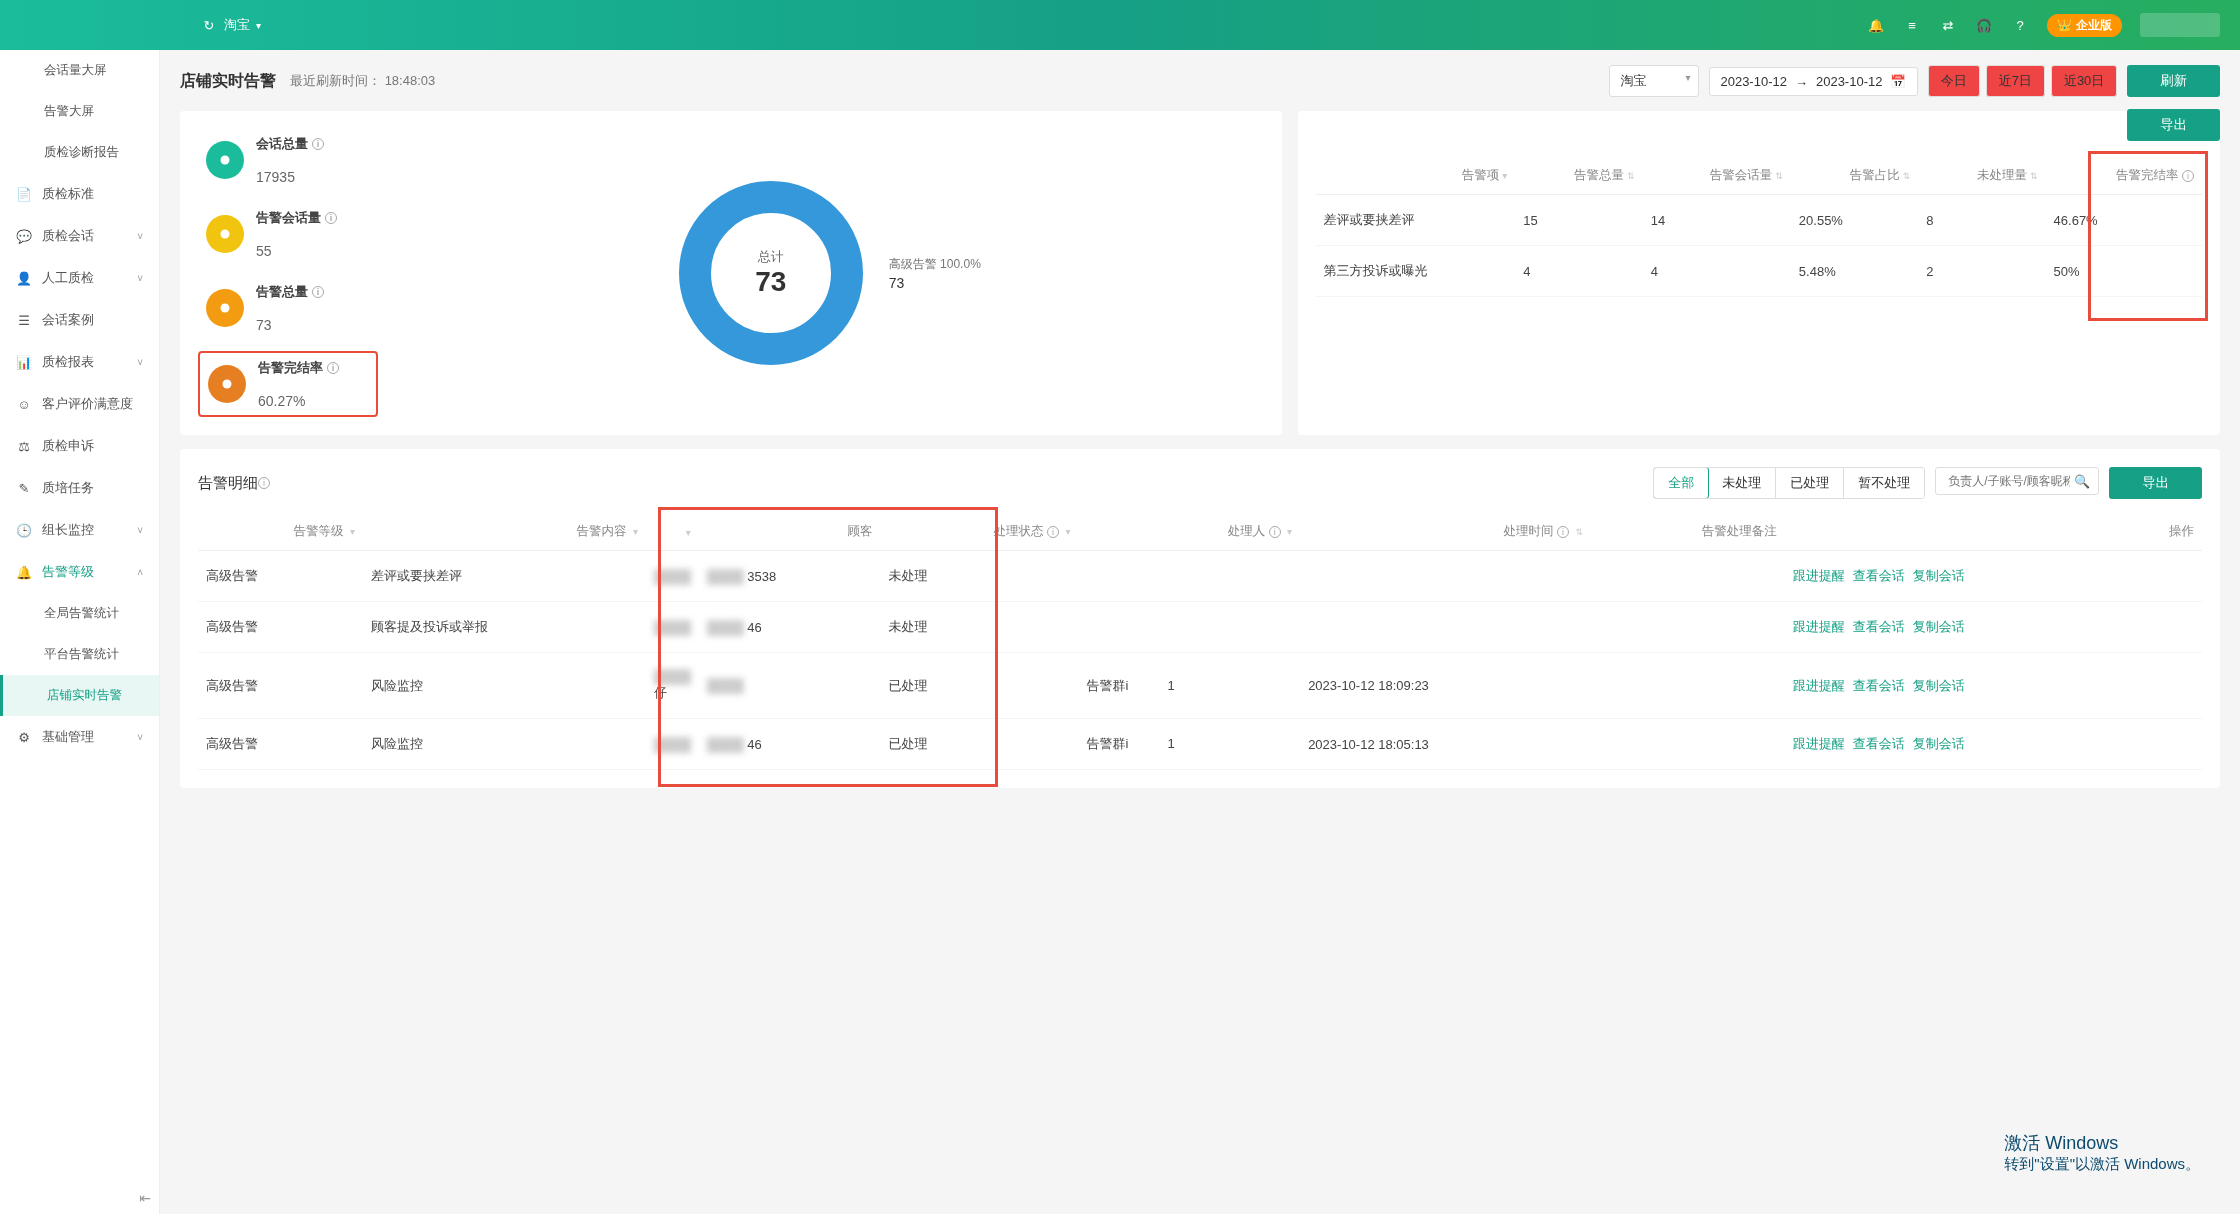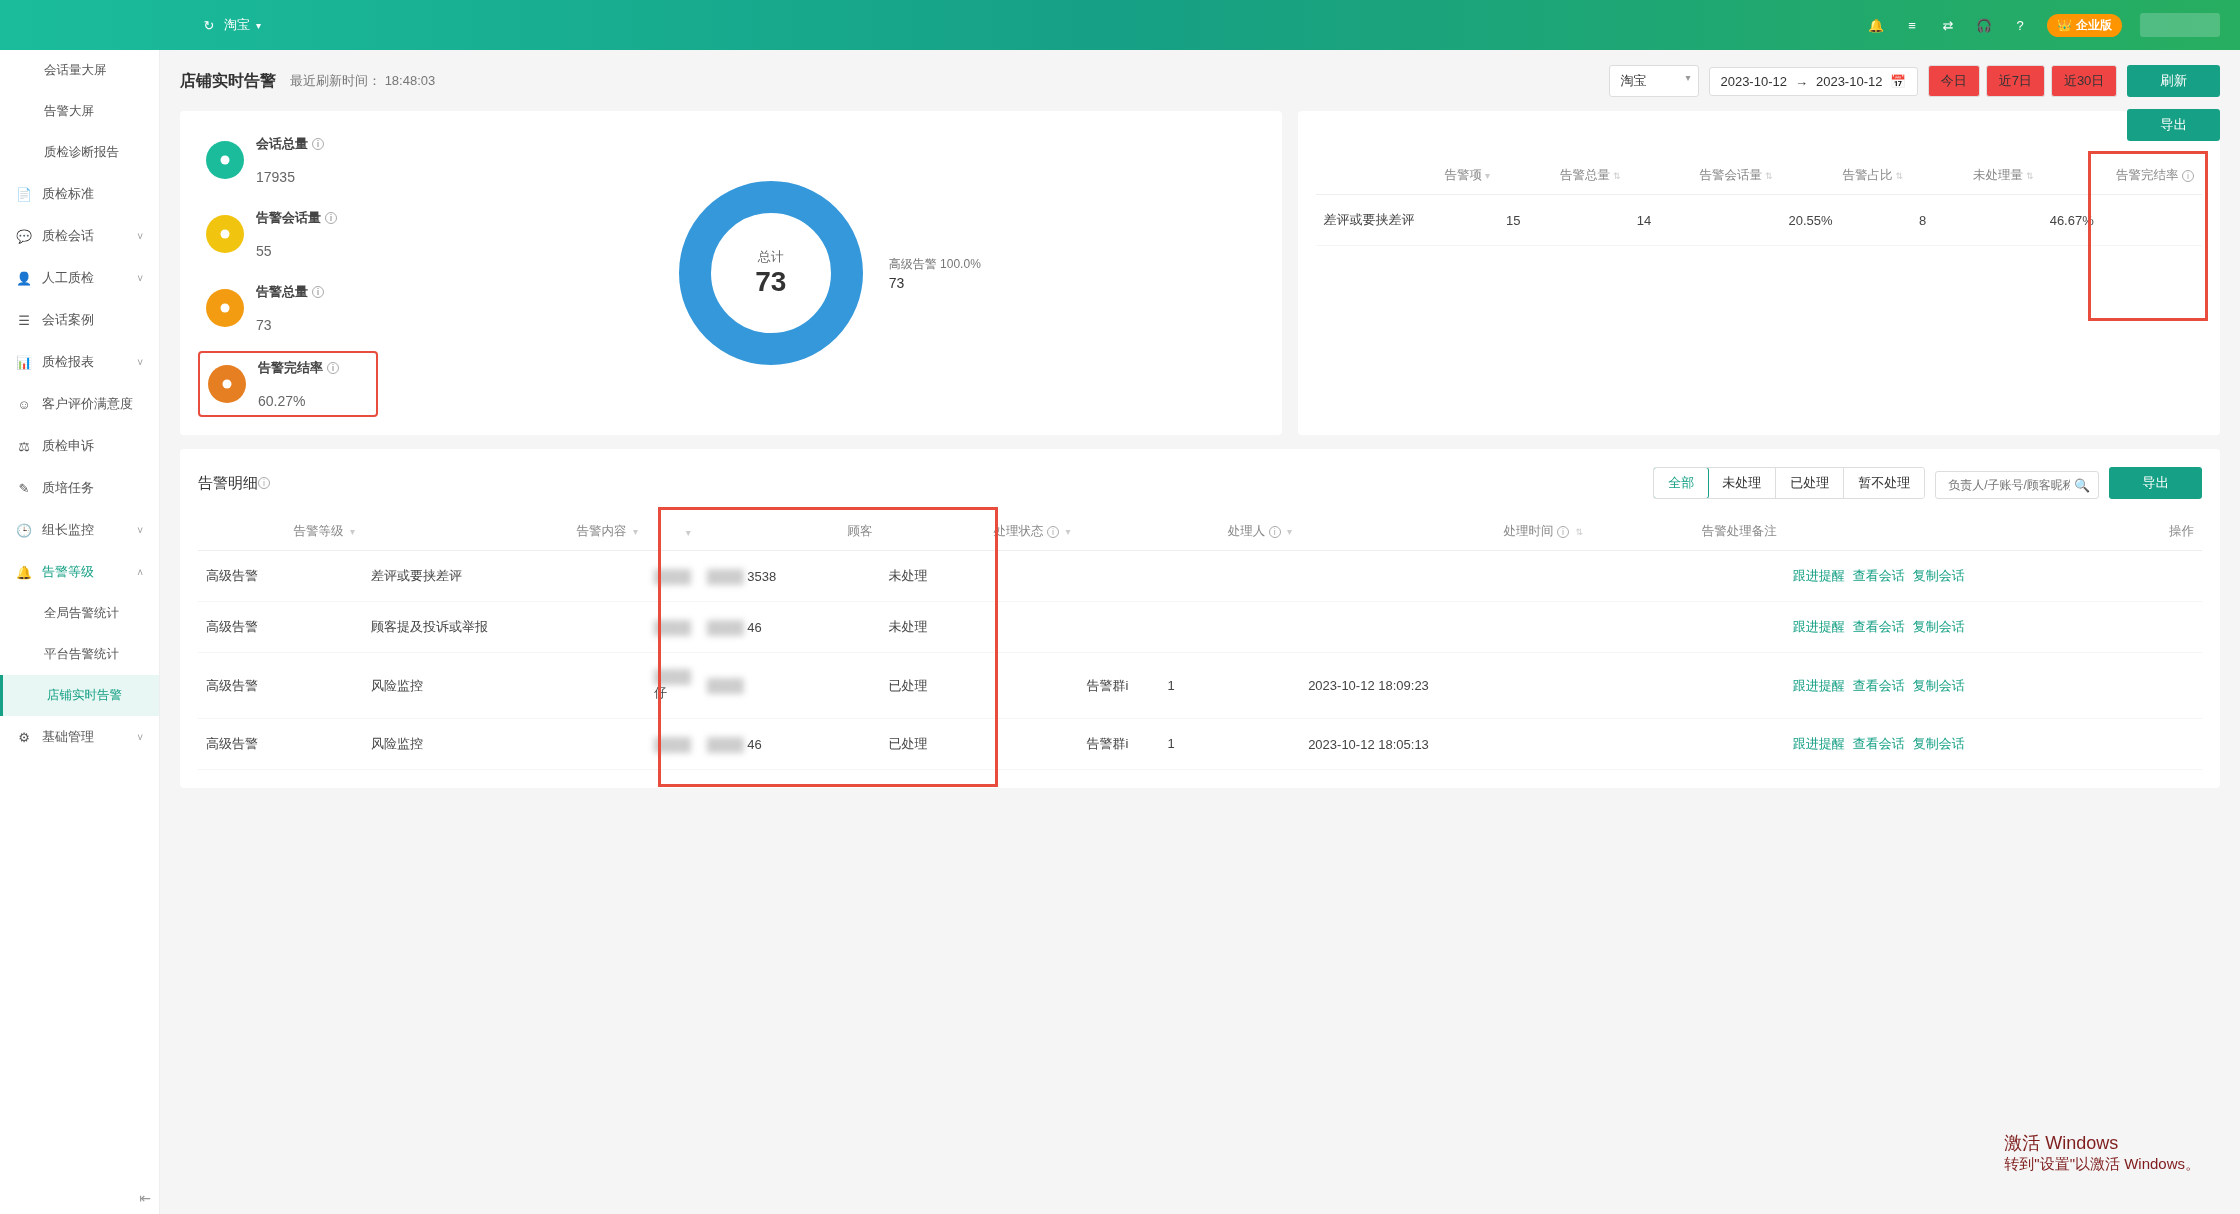--- a/index.html
+++ b/index.html
@@ -51,31 +51,31 @@
 .donut-legend { font-size: 12px; color: #777; }
 .table-panel { flex: 1; position: relative; }
 .export-top { position: absolute; top: -2px; right: 0; }
 table { width: 100%; border-collapse: collapse; }
 th { text-align: right; padding: 10px 8px; color: #888; font-weight: normal; font-size: 12.5px; border-bottom: 1px solid #eee; white-space: nowrap; }
 td { padding: 16px 8px; color: #444; font-size: 13px; border-bottom: 1px solid #f5f5f5; }
 th .sort { font-size: 9px; color: #ccc; margin-left: 3px; }
 th .filter { font-size: 10px; color: #ccc; margin-left: 3px; }
 .detail-header { display: flex; align-items: center; margin-bottom: 14px; }
 .detail-title { font-size: 15px; font-weight: normal; display: flex; align-items: center; gap: 0; justify-content: flex-end; }
-.detail-controls { margin-left: auto; display: flex; align-items: flex-end; gap: 10px; }
+.detail-controls { margin-left: auto; display: flex; align-items: flex-start; gap: 10px; }
 .tab-group { display: flex; border: 1px solid #ddd; border-radius: 3px; overflow: hidden; }
 .tab-btn { padding: 6px 14px; cursor: pointer; background: #fff; border-right: 1px solid #ddd; }
 .tab-btn:last-child { border-right: none; }
 .tab-btn.active { color: #16a085; border: 1px solid #16a085; margin: -1px; z-index: 1; border-radius: 3px; }
 .search-box { border: 1px solid #ddd; border-radius: 3px; display: flex; align-items: center; padding: 0 8px; }
 .search-box input { border: none; outline: none; padding: 6px 4px; width: 130px; font-size: 12px; }
 .detail-table-wrap { position: relative; }
 .red-box-overlay { position: absolute; border: 3px solid #e74c3c; pointer-events: none; }
 .action-link { color: #16a085; cursor: pointer; margin-right: 8px; white-space: nowrap; }
-.watermark { position: fixed; bottom: 40px; right: 40px; color: #7f1d1d; font-size: 15px; text-align: left; pointer-events: none; }
+.watermark { position: fixed; bottom: 40px; right: 40px; color: #0c4a6e; font-size: 15px; text-align: left; pointer-events: none; }
 .watermark .l1 { font-size: 18px; }
 .collapse-icon { position: absolute; bottom: 8px; right: 8px; color: #999; font-size: 14px; cursor: pointer; }
 .blur { filter: blur(3px); color: #ccc; }
 </style>
 </head>
 <body>
 
 <div class="top-header">
   <div class="logo-area"></div>
   <div class="platform-sel">
@@ -275,20 +275,28 @@
               </thead>
             <tbody id="sum-body">
                 <tr>
                   <td>差评或要挟差评</td>
                   <td>15</td>
                   <td>14</td>
                   <td>20.55%</td>
                   <td>8</td>
                   <td>46.67%</td>
                 </tr>
+                <tr>
+                  <td>第三方投诉或曝光</td>
+                  <td>4</td>
+                  <td>4</td>
+                  <td>5.48%</td>
+                  <td>2</td>
+                  <td>50%</td>
+                </tr>
               </tbody>
           </table>
           <div class="red-box-overlay" style="top:-6px;right:-6px;width:120px;height:170px"></div>
         </div>
       </div>
     </div>
 
     <div class="panel">
       <div class="detail-header">
         <span class="detail-title">

